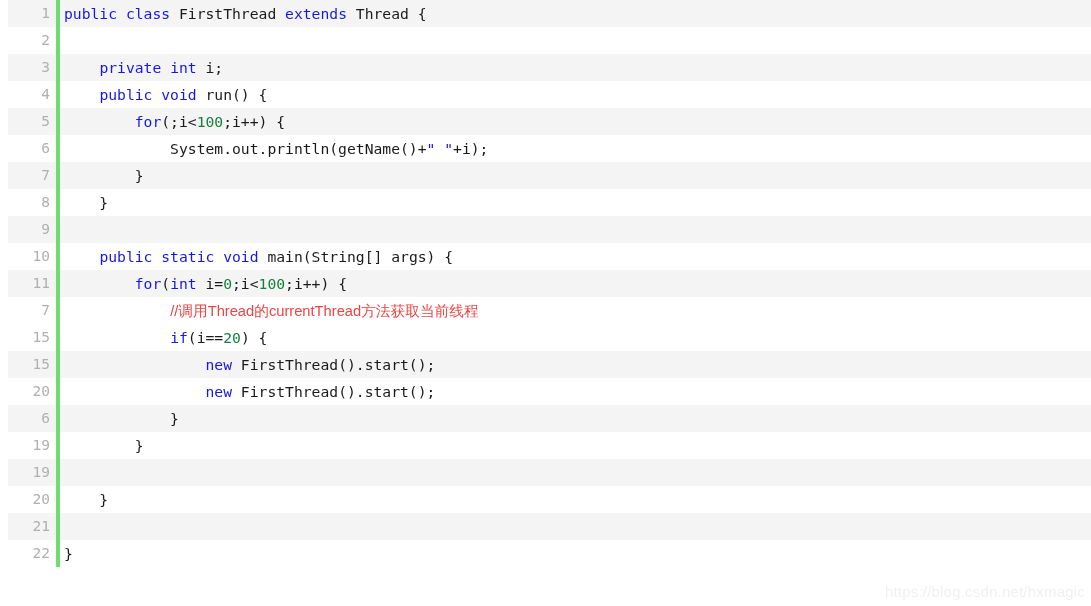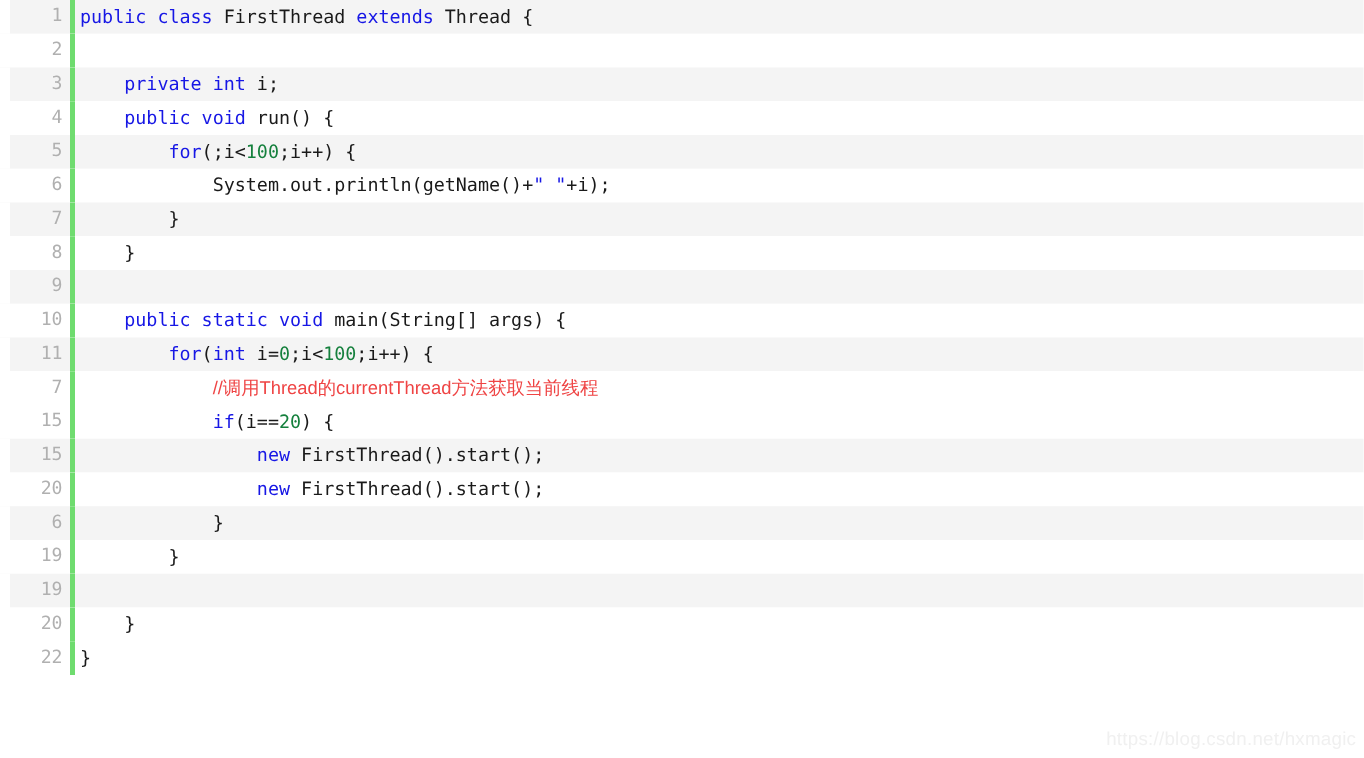--- a/index.html
+++ b/index.html
@@ -120,16 +120,17 @@
       <div class="code-line"><div class="line-pad"></div><div class="line-number">10</div><div class="gutter-bar"></div><div class="line-code"><span class="tok-plain">    </span><span class="tok-kw">public</span><span class="tok-plain"> </span><span class="tok-kw">static</span><span class="tok-plain"> </span><span class="tok-kw">void</span><span class="tok-plain"> main(String[] args) {</span></div></div>
       <div class="code-line stripe"><div class="line-pad"></div><div class="line-number">11</div><div class="gutter-bar"></div><div class="line-code"><span class="tok-plain">        </span><span class="tok-kw">for</span><span class="tok-plain">(</span><span class="tok-kw">int</span><span class="tok-plain"> i=</span><span class="tok-num">0</span><span class="tok-plain">;i&lt;</span><span class="tok-num">100</span><span class="tok-plain">;i++) {</span></div></div>
       <div class="code-line"><div class="line-pad"></div><div class="line-number">7</div><div class="gutter-bar"></div><div class="line-code"><span class="tok-plain">            </span><span class="tok-cmt">//调用Thread的currentThread方法获取当前线程</span></div></div>
       <div class="code-line"><div class="line-pad"></div><div class="line-number">15</div><div class="gutter-bar"></div><div class="line-code"><span class="tok-plain">            </span><span class="tok-kw">if</span><span class="tok-plain">(i==</span><span class="tok-num">20</span><span class="tok-plain">) {</span></div></div>
       <div class="code-line stripe"><div class="line-pad"></div><div class="line-number">15</div><div class="gutter-bar"></div><div class="line-code"><span class="tok-plain">                </span><span class="tok-kw">new</span><span class="tok-plain"> FirstThread().start();</span></div></div>
       <div class="code-line"><div class="line-pad"></div><div class="line-number">20</div><div class="gutter-bar"></div><div class="line-code"><span class="tok-plain">                </span><span class="tok-kw">new</span><span class="tok-plain"> FirstThread().start();</span></div></div>
       <div class="code-line stripe"><div class="line-pad"></div><div class="line-number">6</div><div class="gutter-bar"></div><div class="line-code"><span class="tok-plain">            }</span></div></div>
       <div class="code-line"><div class="line-pad"></div><div class="line-number">19</div><div class="gutter-bar"></div><div class="line-code"><span class="tok-plain">        }</span></div></div>
       <div class="code-line stripe"><div class="line-pad"></div><div class="line-number">19</div><div class="gutter-bar"></div><div class="line-code"></div></div>
       <div class="code-line"><div class="line-pad"></div><div class="line-number">20</div><div class="gutter-bar"></div><div class="line-code"><span class="tok-plain">    }</span></div></div>
+      <div class="code-line stripe"><div class="line-pad"></div><div class="line-number">21</div><div class="gutter-bar"></div><div class="line-code"></div></div>
       <div class="code-line"><div class="line-pad"></div><div class="line-number">22</div><div class="gutter-bar"></div><div class="line-code"><span class="tok-plain">}</span></div></div>
     </div>
   <div id="watermark">https://blog.csdn.net/hxmagic</div>
 </div>
 
 </body></html>

